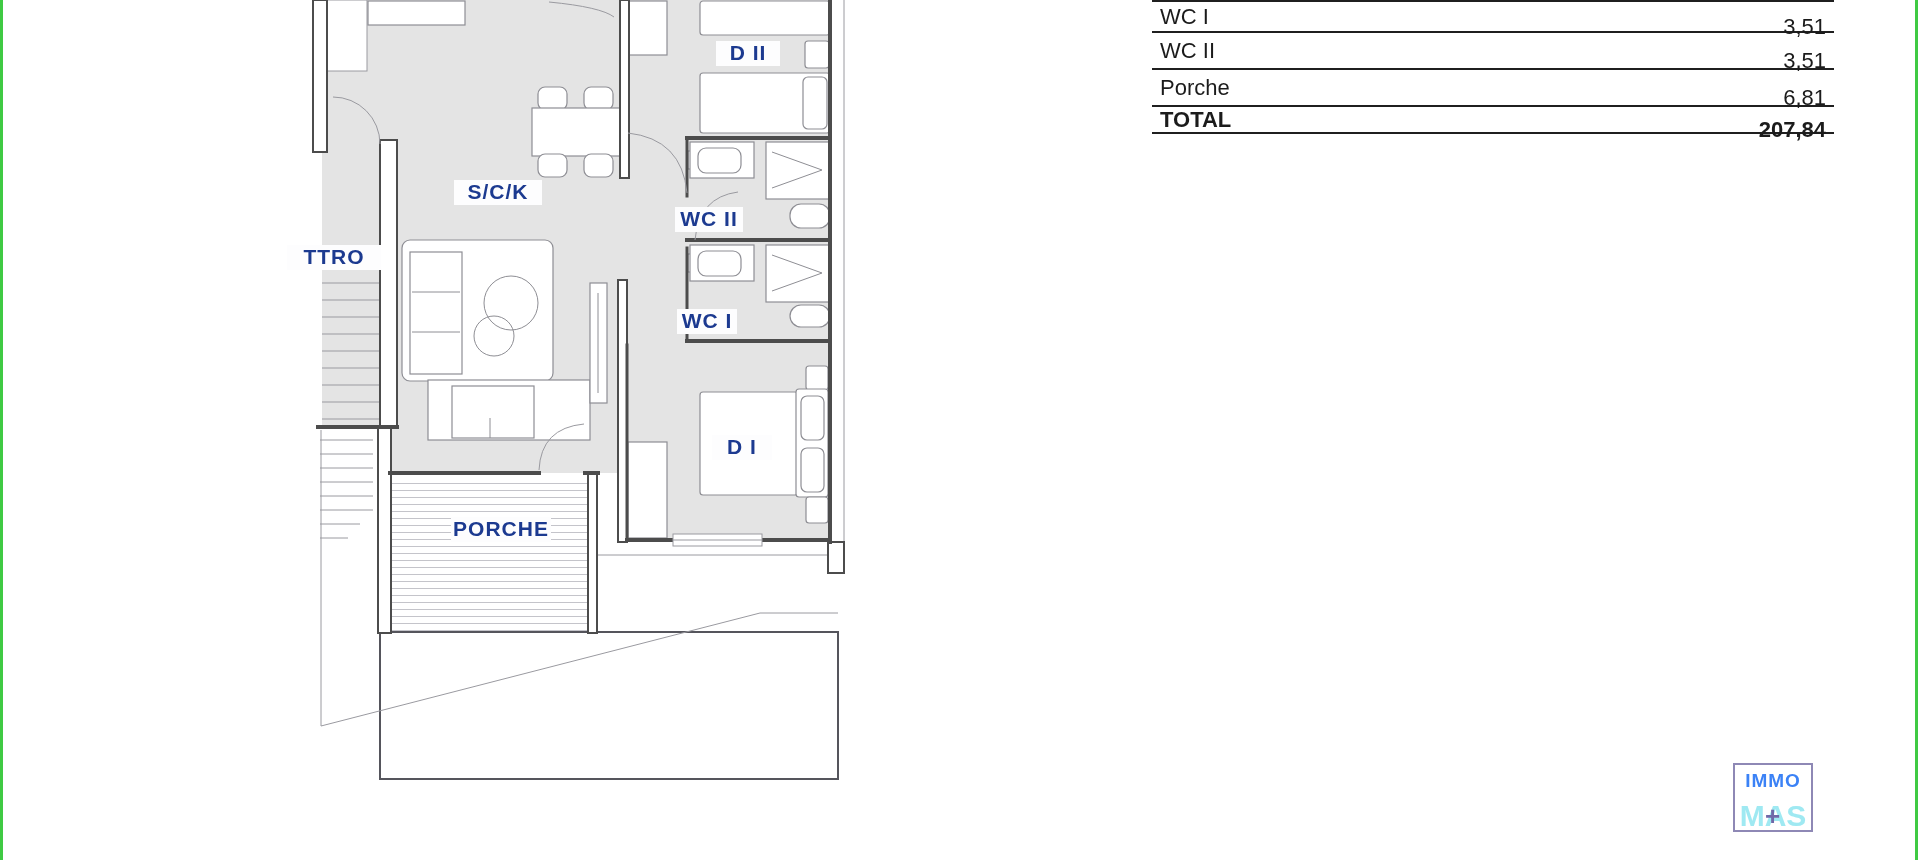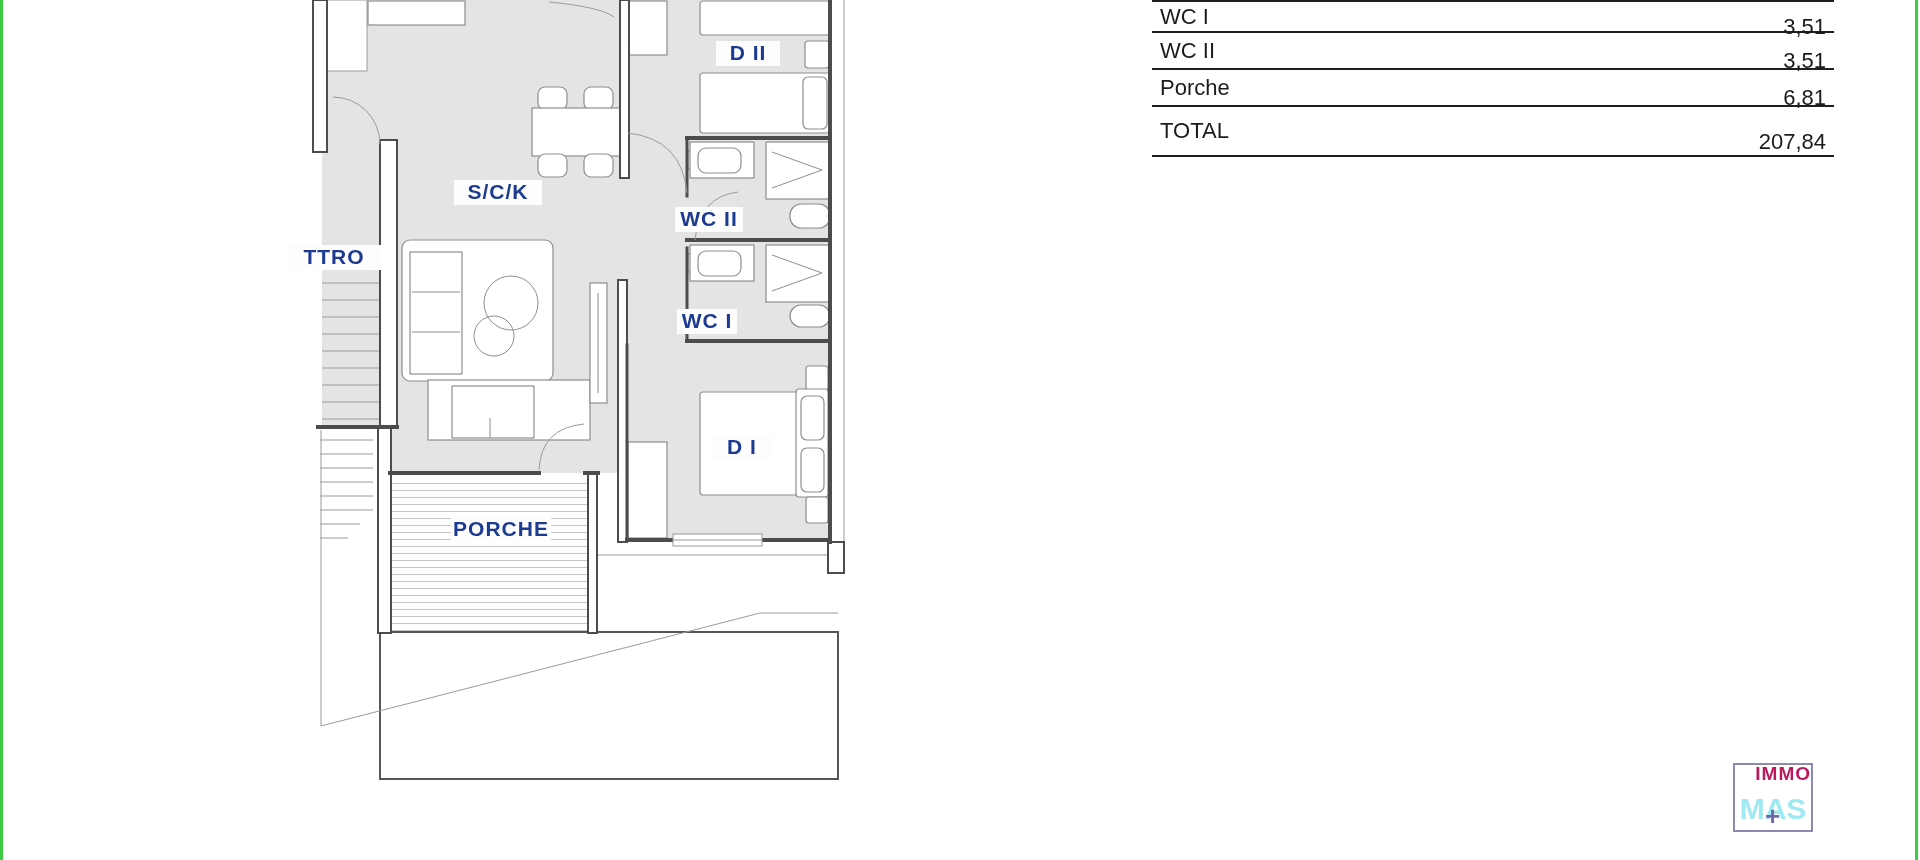--- a/index.html
+++ b/index.html
@@ -25,27 +25,27 @@
   .garden{fill:#ffffff;stroke:#55555c;stroke-width:2;}
   .lblbg{fill:#fdfdfe;}
   .lbl{font-family:"Liberation Sans",sans-serif;font-size:21px;font-weight:bold;
        fill:#1c3a90;letter-spacing:1px;text-anchor:middle;}
 
   
   .areas{position:absolute;left:1152px;top:0;width:682px;color:#1b1b1b;font-size:22px;}
   .arow{display:flex;justify-content:space-between;align-items:center;
         border-bottom:2px solid #1f1f1f;padding:0 8px;box-sizing:border-box;height:37px;}
   .arow.first{height:33px;border-top:2px solid #1f1f1f;}
-  .arow.total{height:50px;font-weight:normal;}
+  .arow.total{height:27px;font-weight:bold;}
   .arow .num{text-align:right;margin-top:21px;}
 
   
   .logo{position:absolute;left:1733px;top:763px;width:80px;height:69px;
         border:2px solid #8e88b5;box-sizing:border-box;text-align:center;background:#fff;}
-  .logo .l1{color:#be185d;font-weight:bold;font-size:19px;letter-spacing:1px;line-height:18px;text-align:right;}
+  .logo .l1{color:#3b82f6;font-weight:bold;font-size:19px;letter-spacing:1px;margin-top:7px;line-height:18px;}
   .logo .l2{color:#9fe9f2;font-weight:bold;font-size:30px;letter-spacing:0px;line-height:30px;margin-top:11px;}
   .logo .plus{position:absolute;left:30px;top:38px;color:#6f68a8;font-weight:bold;font-size:26px;line-height:26px;}
 </style>
 </head>
 <body>
 
 <div class="edge-line left"></div>
 <div class="edge-line right"></div>
 
 <svg id="plan" width="960" height="860" viewBox="0 0 960 860">

